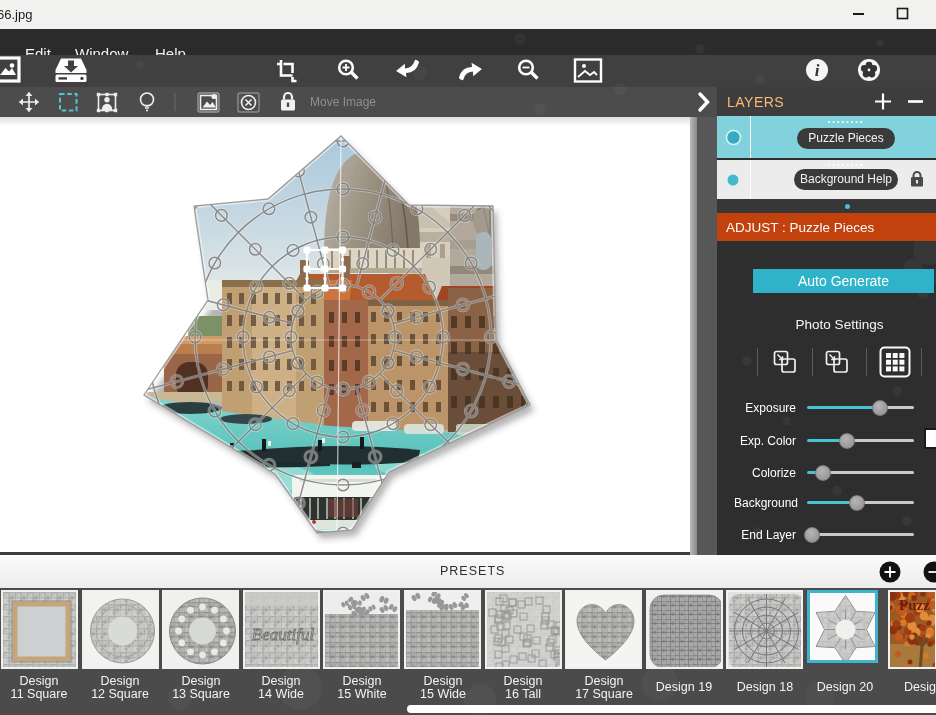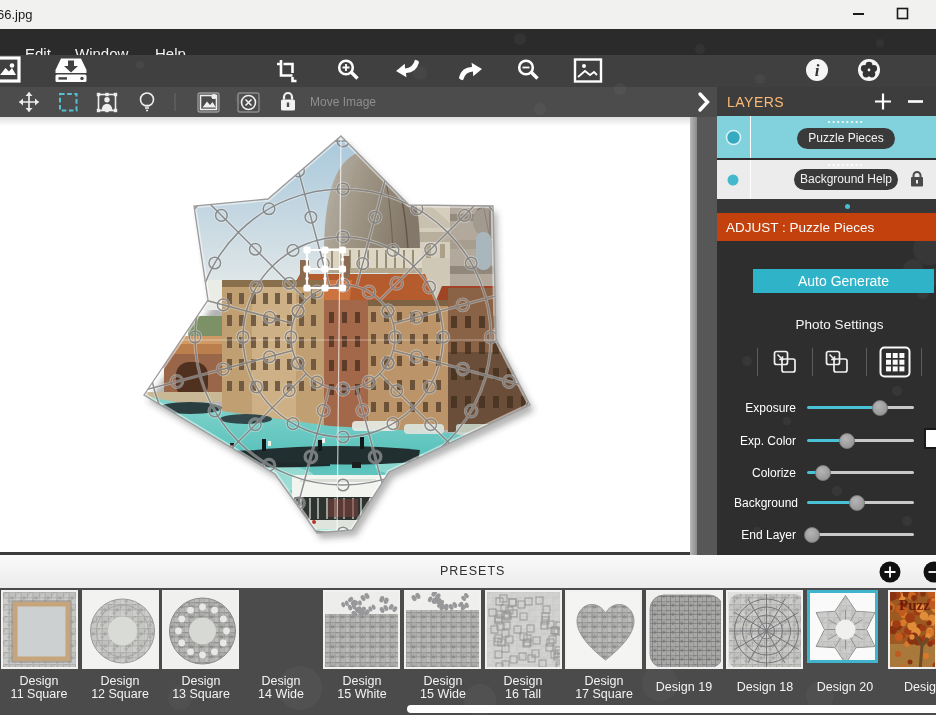--- a/index.html
+++ b/index.html
@@ -768,20 +768,25 @@
         <circle cx="26.5" cy="59.8" r="3.4" fill="#e8e8e6"></circle>
         <circle cx="17.7" cy="51.0" r="3.4" fill="#e8e8e6"></circle>
         <circle cx="14.5" cy="39.0" r="3.4" fill="#e8e8e6"></circle>
         <circle cx="17.7" cy="27.0" r="3.4" fill="#e8e8e6"></circle>
         <circle cx="26.5" cy="18.2" r="3.4" fill="#e8e8e6"></circle>
         <circle cx="38.5" cy="15.0" r="3.4" fill="#e8e8e6"></circle>
         <circle cx="50.5" cy="18.2" r="3.4" fill="#e8e8e6"></circle>
         <circle cx="59.3" cy="27.0" r="3.4" fill="#e8e8e6"></circle>
         <circle cx="38.5" cy="39" r="13.5" fill="#d7d9d4"></circle>
       </svg></div>
+    <div class="thumb" style="left:243px;width:77px;height:79px;background:#bdbdbb"><svg width="77" height="79" viewBox="0 0 77 79">
+        <rect width="77" height="79" fill="url(#tex)"></rect>
+        <rect width="77" height="14" fill="#cacac8" opacity="0.85"></rect>
+        <text x="38" y="48" text-anchor="middle" font-style="italic" font-size="17" font-family="Liberation Serif,serif" fill="none" stroke="#6f6f6d" stroke-width="0.8">Beautiful</text>
+      </svg></div>
     <div class="thumb" style="left:323px;width:77px;height:79px;background:#f5f5f5"><svg width="77" height="79" viewBox="0 0 77 79">
         <rect width="77" height="79" fill="#ededeb"></rect>
         <rect y="22" width="77" height="57" fill="url(#tex2)"></rect>
         <g transform="translate(20,12) scale(0.91) rotate(-21)" fill="#98989a">
           <ellipse cx="-2.1" cy="0" rx="2.1" ry="3.0"></ellipse>
           <ellipse cx="2.1" cy="0" rx="2.1" ry="3.0"></ellipse>
         </g>
         <g transform="translate(59,8) scale(1.10) rotate(20)" fill="#98989a">
           <ellipse cx="-2.1" cy="0" rx="2.1" ry="3.0"></ellipse>
           <ellipse cx="2.1" cy="0" rx="2.1" ry="3.0"></ellipse>

